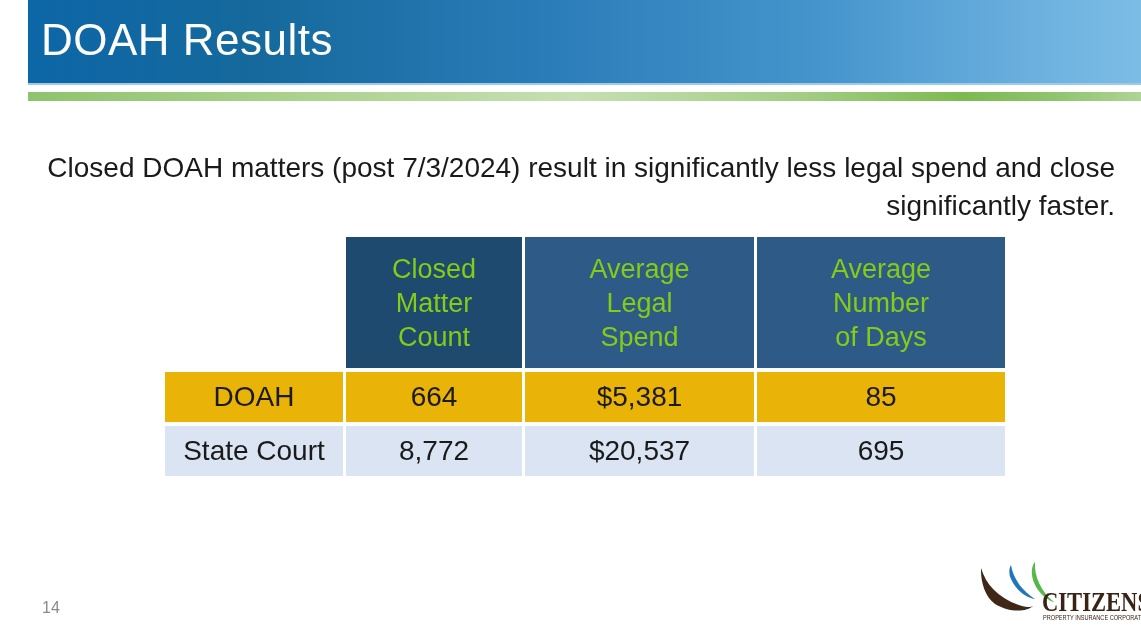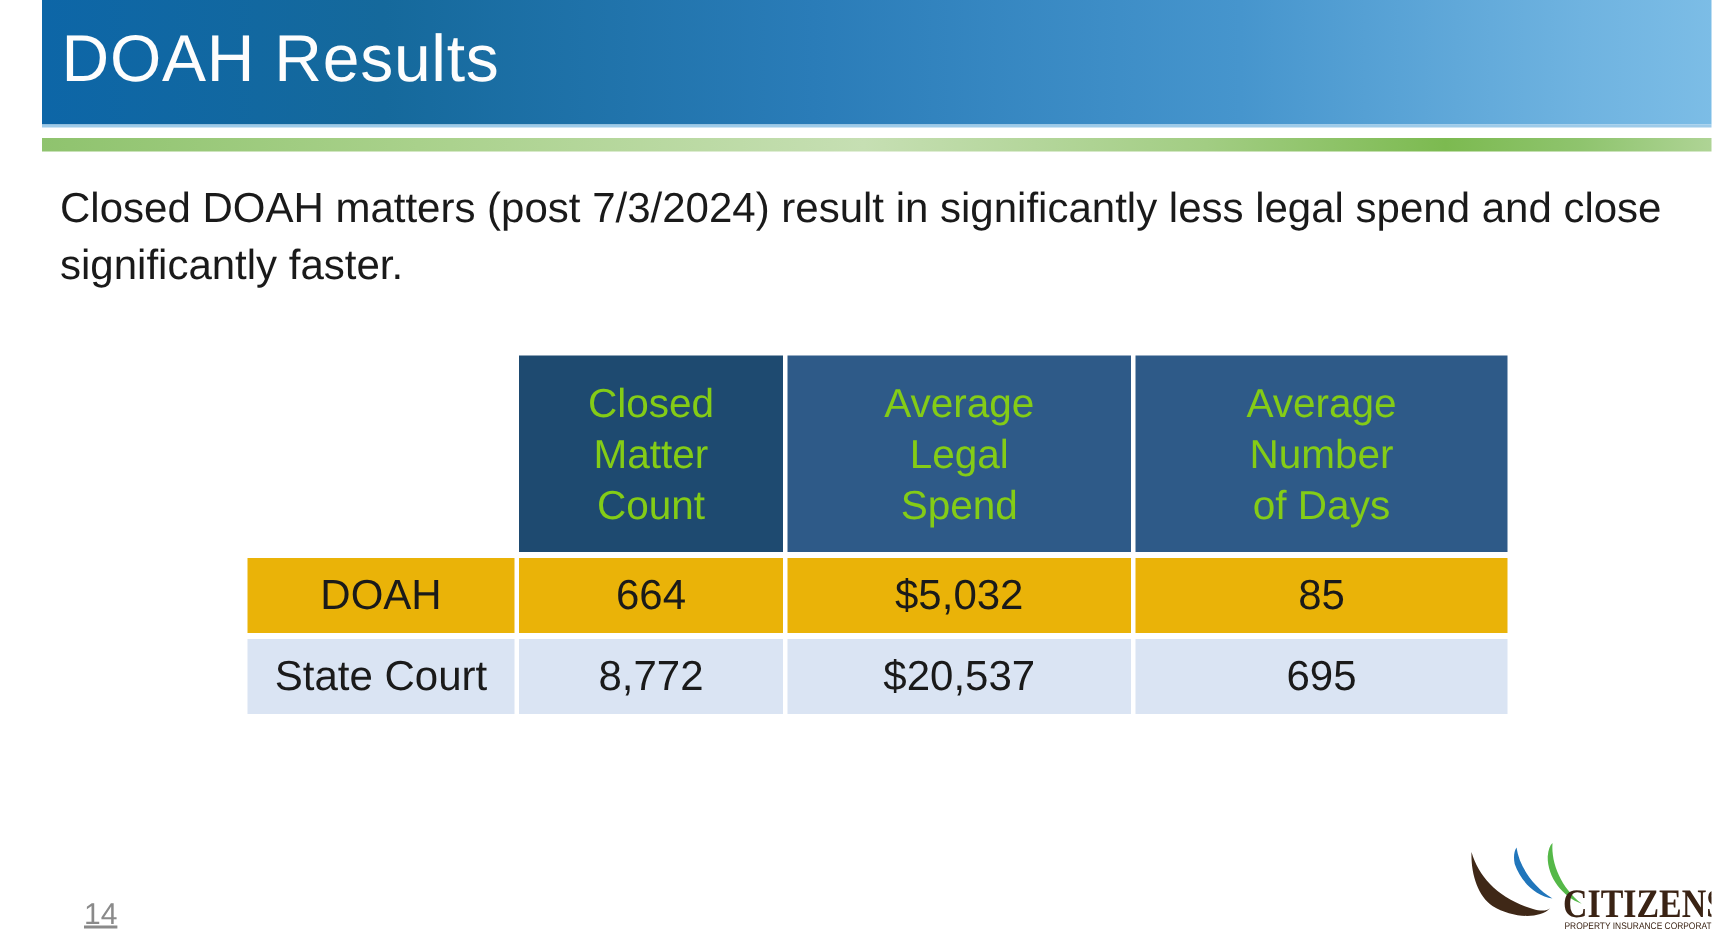--- a/index.html
+++ b/index.html
@@ -29,25 +29,26 @@
     letter-spacing: 0.5px;
   }
   .green-bar {
     position: absolute;
     top: 92px; left: 0;
     width: 1141px; height: 9px;
     background: linear-gradient(90deg, #8fc36e 0%, #a9d18b 22%, #c6dfb3 48%, #a2cd83 68%, #7cba50 82%, #8fc46e 90%, #b9d9a2 100%);
   }
   .body-text {
     position: absolute;
-    left: 12px; top: 120px;
+    left: 12px; top: 149px;
     width: 1075px;
     font-size: 28px;
     line-height: 38px;
     color: #1a1a1a;
+    text-align: right;
   }
   
   .results-table {
     position: absolute;
     left: 137px; top: 237px;
     display: grid;
     grid-template-columns: 178px 176px 229px 248px;
     grid-template-rows: 131px 50px 50px;
     gap: 4px 3px;
   }
@@ -68,24 +69,23 @@
     display: flex;
     align-items: center;
     justify-content: center;
     font-size: 28px;
     color: #1a1a1a;
   }
   .row-gray { background: #eab308; }
   .row-blue { background: #dae4f3; }
   .page-number {
     position: absolute;
-    left: 28px; top: 599px;
-    font-size: 20px;
+    left: 14px; top: 599px;
+    font-size: 16px;
     color: #8a8a8a;
-    text-decoration: underline;
   }
   .logo {
     position: absolute;
     left: 951px; top: 561px;
   }
 </style>
 </head>
 <body>
 
 <div class="slide">
@@ -105,21 +105,21 @@
 Count</div>
     <div class="th th-med">Average
 Legal
 Spend</div>
     <div class="th th-med">Average
 Number
 of Days</div>
 
     <div class="cell row-gray">DOAH</div>
     <div class="cell row-gray">664</div>
-    <div class="cell row-gray">$5,032</div>
+    <div class="cell row-gray">$5,381</div>
     <div class="cell row-gray">85</div>
 
     <div class="cell row-blue">State Court</div>
     <div class="cell row-blue">8,772</div>
     <div class="cell row-blue">$20,537</div>
     <div class="cell row-blue">695</div>
   </div>
 
   <div class="page-number">14</div>
 

